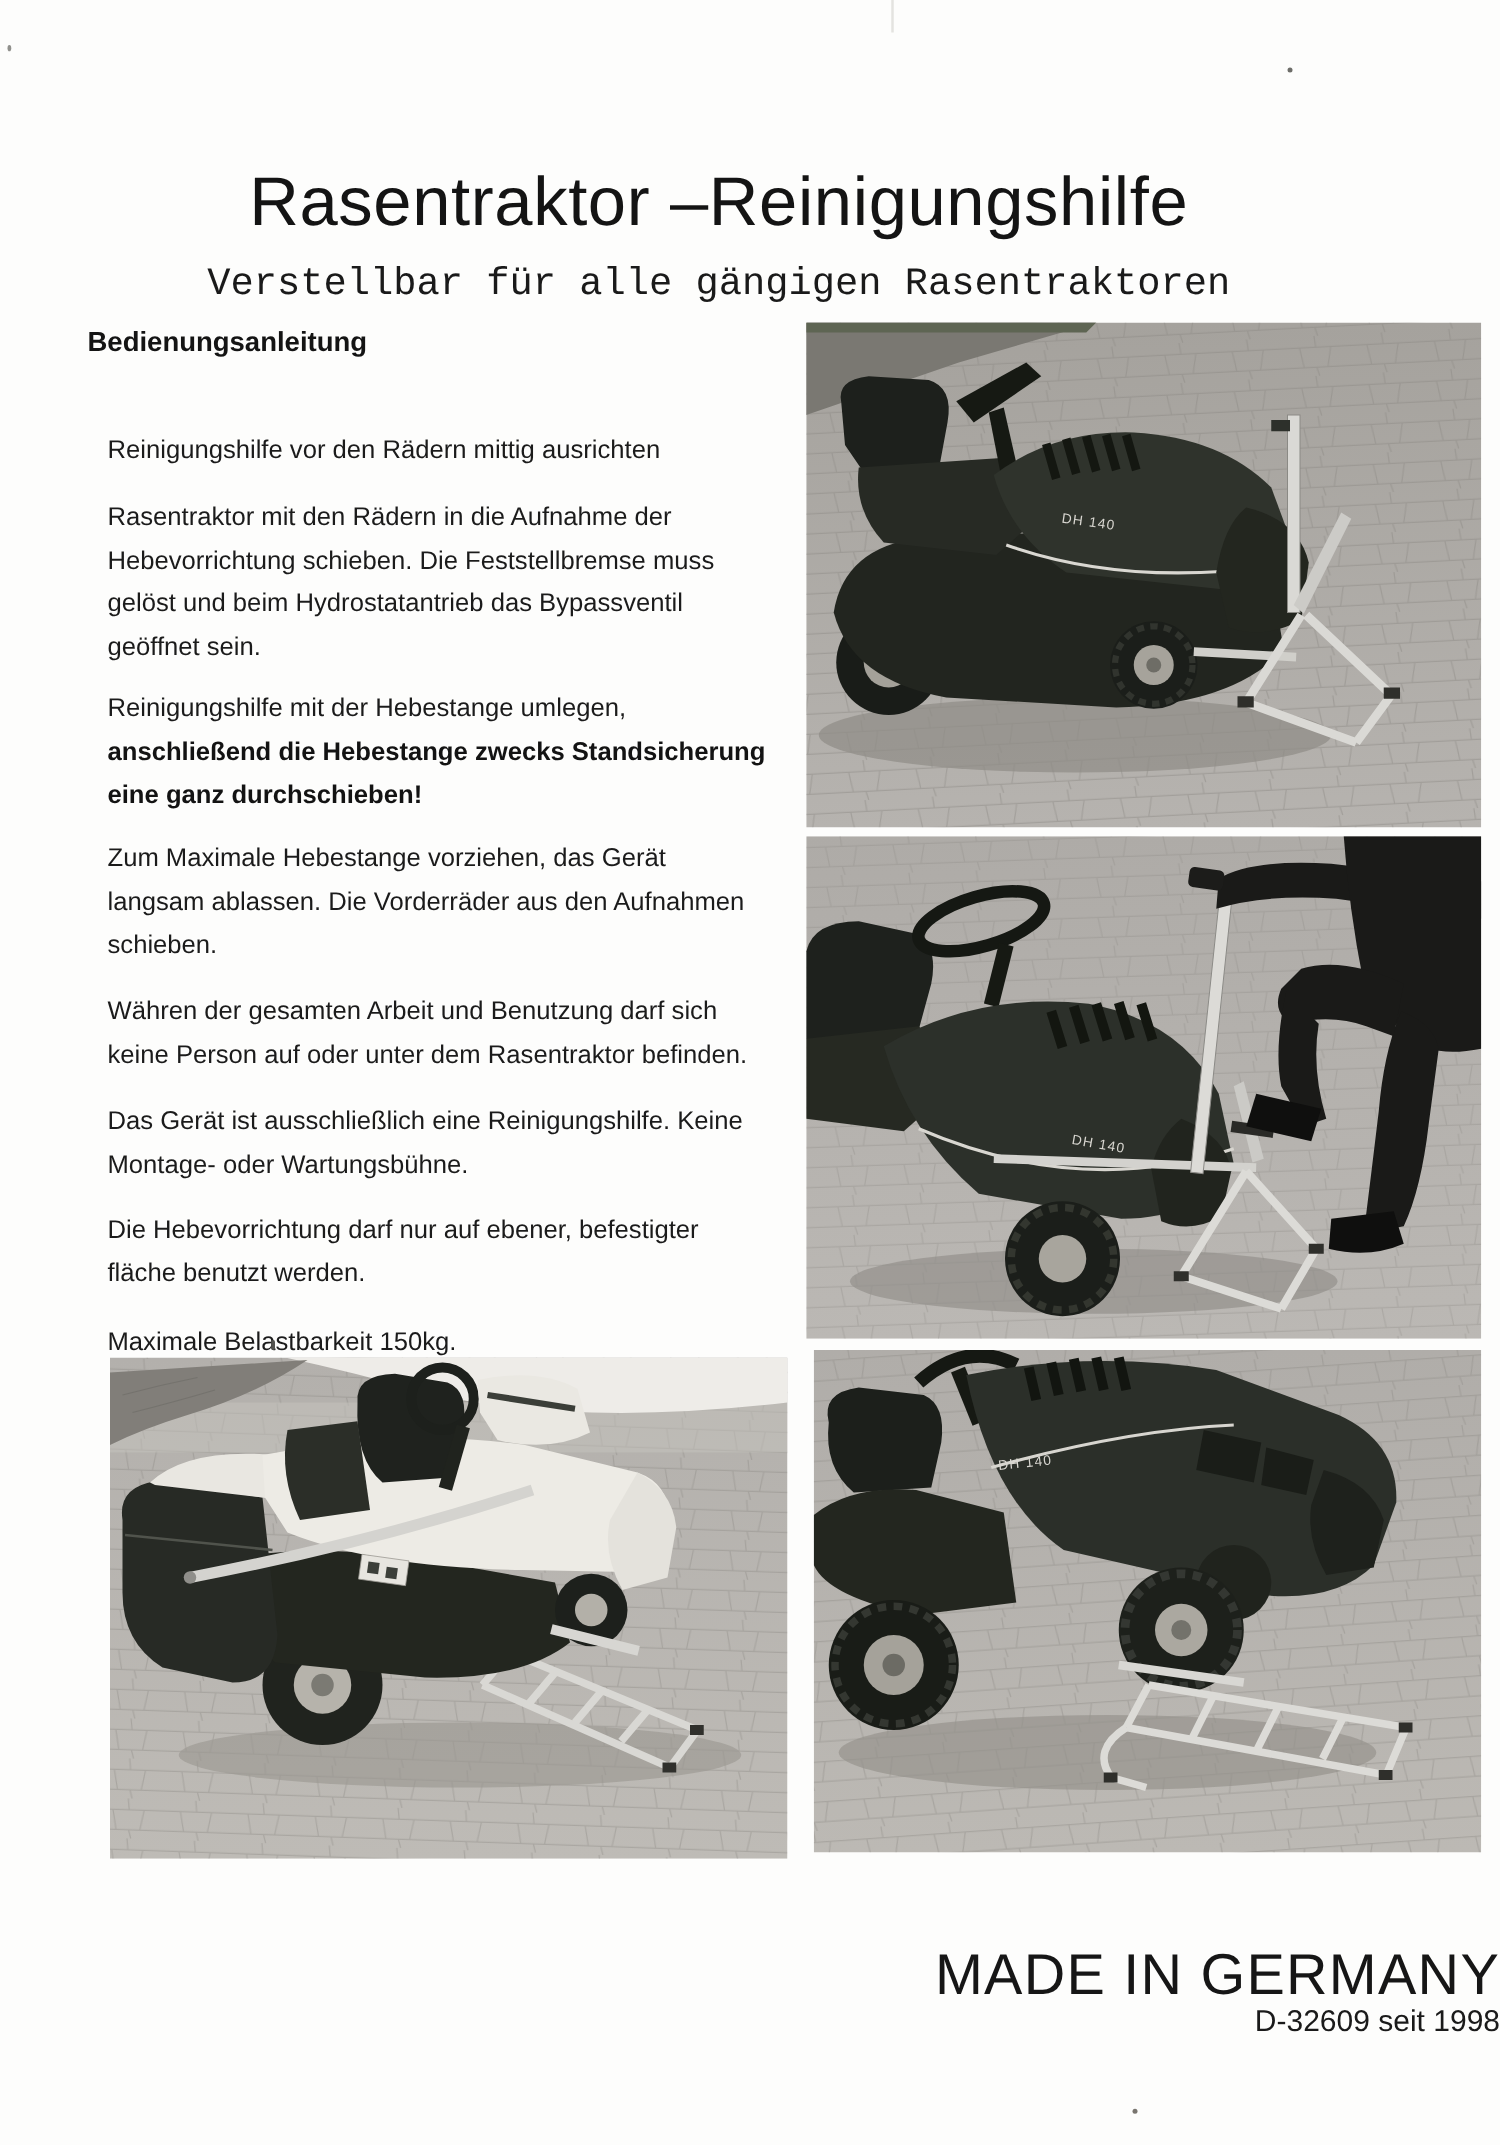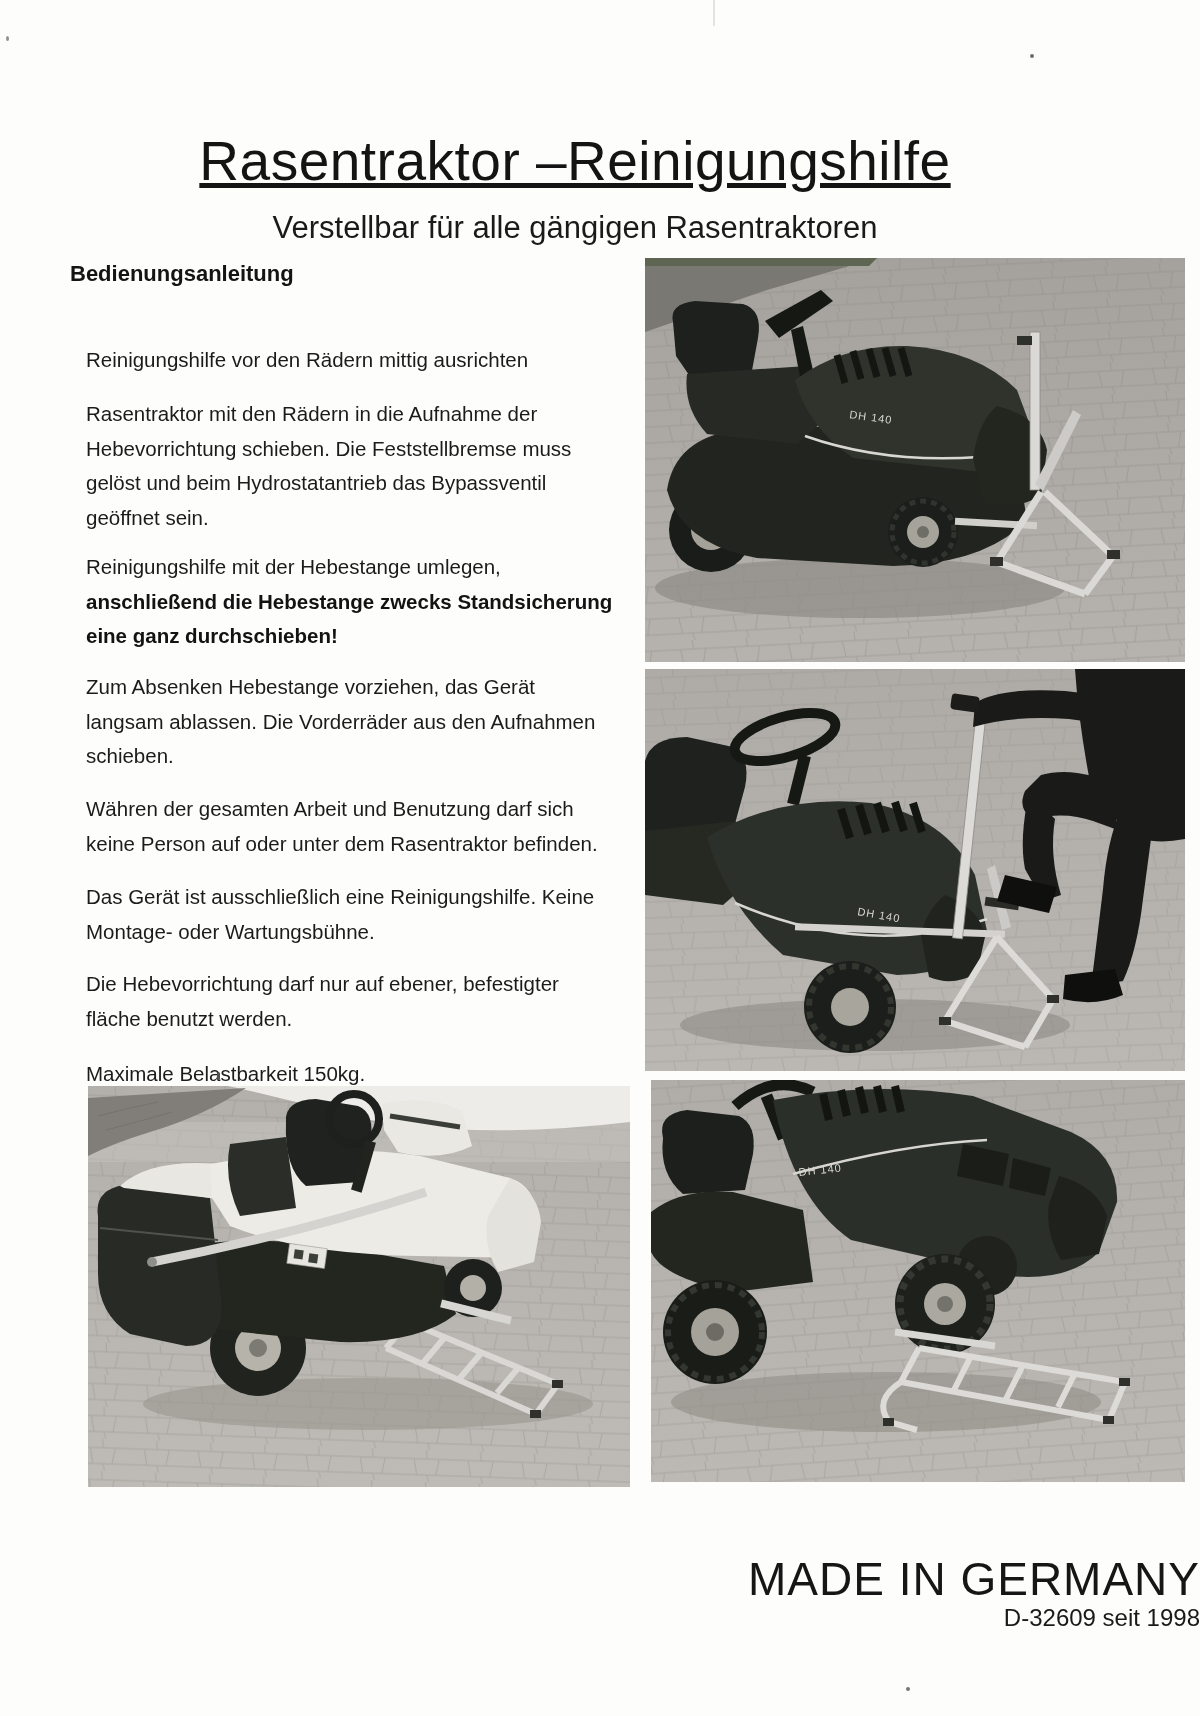--- a/index.html
+++ b/index.html
@@ -1,22 +1,22 @@
 <!DOCTYPE html>
 <html><head>
 <meta charset="utf-8">
 <style>
   html,body{margin:0;padding:0;background:#e9e9e9;}
   .page{position:relative;width:1200px;height:1716px;margin:0 auto;background:#fdfdfc;
         font-family:"Liberation Sans",sans-serif;color:#1c1c1c;overflow:hidden;}
   
   .title{position:absolute;top:92px;left:0;width:1150px;text-align:center;
-         font-size:55px;font-weight:400;letter-spacing:0.5px;color:#141414;text-decoration:underline;}
+         font-size:55px;font-weight:400;letter-spacing:0.5px;color:#141414;}
   .subtitle{position:absolute;top:184px;left:0;width:1150px;text-align:center;
-         font-size:31px;font-weight:400;color:#1a1a1a;}
+         font-size:31px;font-weight:400;color:#1a1a1a;font-family:Liberation Mono, monospace;}
   
   .para{position:absolute;left:70px;width:700px;margin:16px;font-size:20.5px;
         line-height:34.5px;white-space:pre-line;color:#1b1b1b;}
   .heading{position:absolute;left:70px;top:261px;margin:0;font-size:22px;
         font-weight:700;color:#141414;}
   .p1{top:327px}.p2{top:381px}.p3{top:534px}.p4{top:654px}
   .p5{top:776px}.p6{top:864px}.p7{top:951px}.p8{top:1041px}
   .para strong{font-weight:700;color:#131313;}
   
   .photo{position:absolute;margin:0;padding:0;}
@@ -49,21 +49,21 @@
 
   <h3 class="heading">Bedienungsanleitung</h3>
   <p class="para p1">Reinigungshilfe vor den Rädern mittig ausrichten</p>
   <p class="para p2">Rasentraktor mit den Rädern in die Aufnahme der
 Hebevorrichtung schieben. Die Feststellbremse muss
 gelöst und beim Hydrostatantrieb das Bypassventil
 geöffnet sein.</p>
   <p class="para p3"><span>Reinigungshilfe mit der Hebestange umlegen,</span>
 <strong>anschließend die Hebestange zwecks Standsicherung
 eine ganz durchschieben!</strong></p>
-  <p class="para p4">Zum Absenken Hebestange vorziehen, das Gerät
+  <p class="para p4">Zum Maximale Hebestange vorziehen, das Gerät
 langsam ablassen. Die Vorderräder aus den Aufnahmen
 schieben.</p>
   <p class="para p5">Währen der gesamten Arbeit und Benutzung darf sich
 keine Person auf oder unter dem Rasentraktor befinden.</p>
   <p class="para p6">Das Gerät ist ausschließlich eine Reinigungshilfe. Keine
 Montage- oder Wartungsbühne.</p>
   <p class="para p7">Die Hebevorrichtung darf nur auf ebener, befestigter
 fläche benutzt werden.</p>
   <p class="para p8">Maximale Belastbarkeit 150kg.</p>
 

